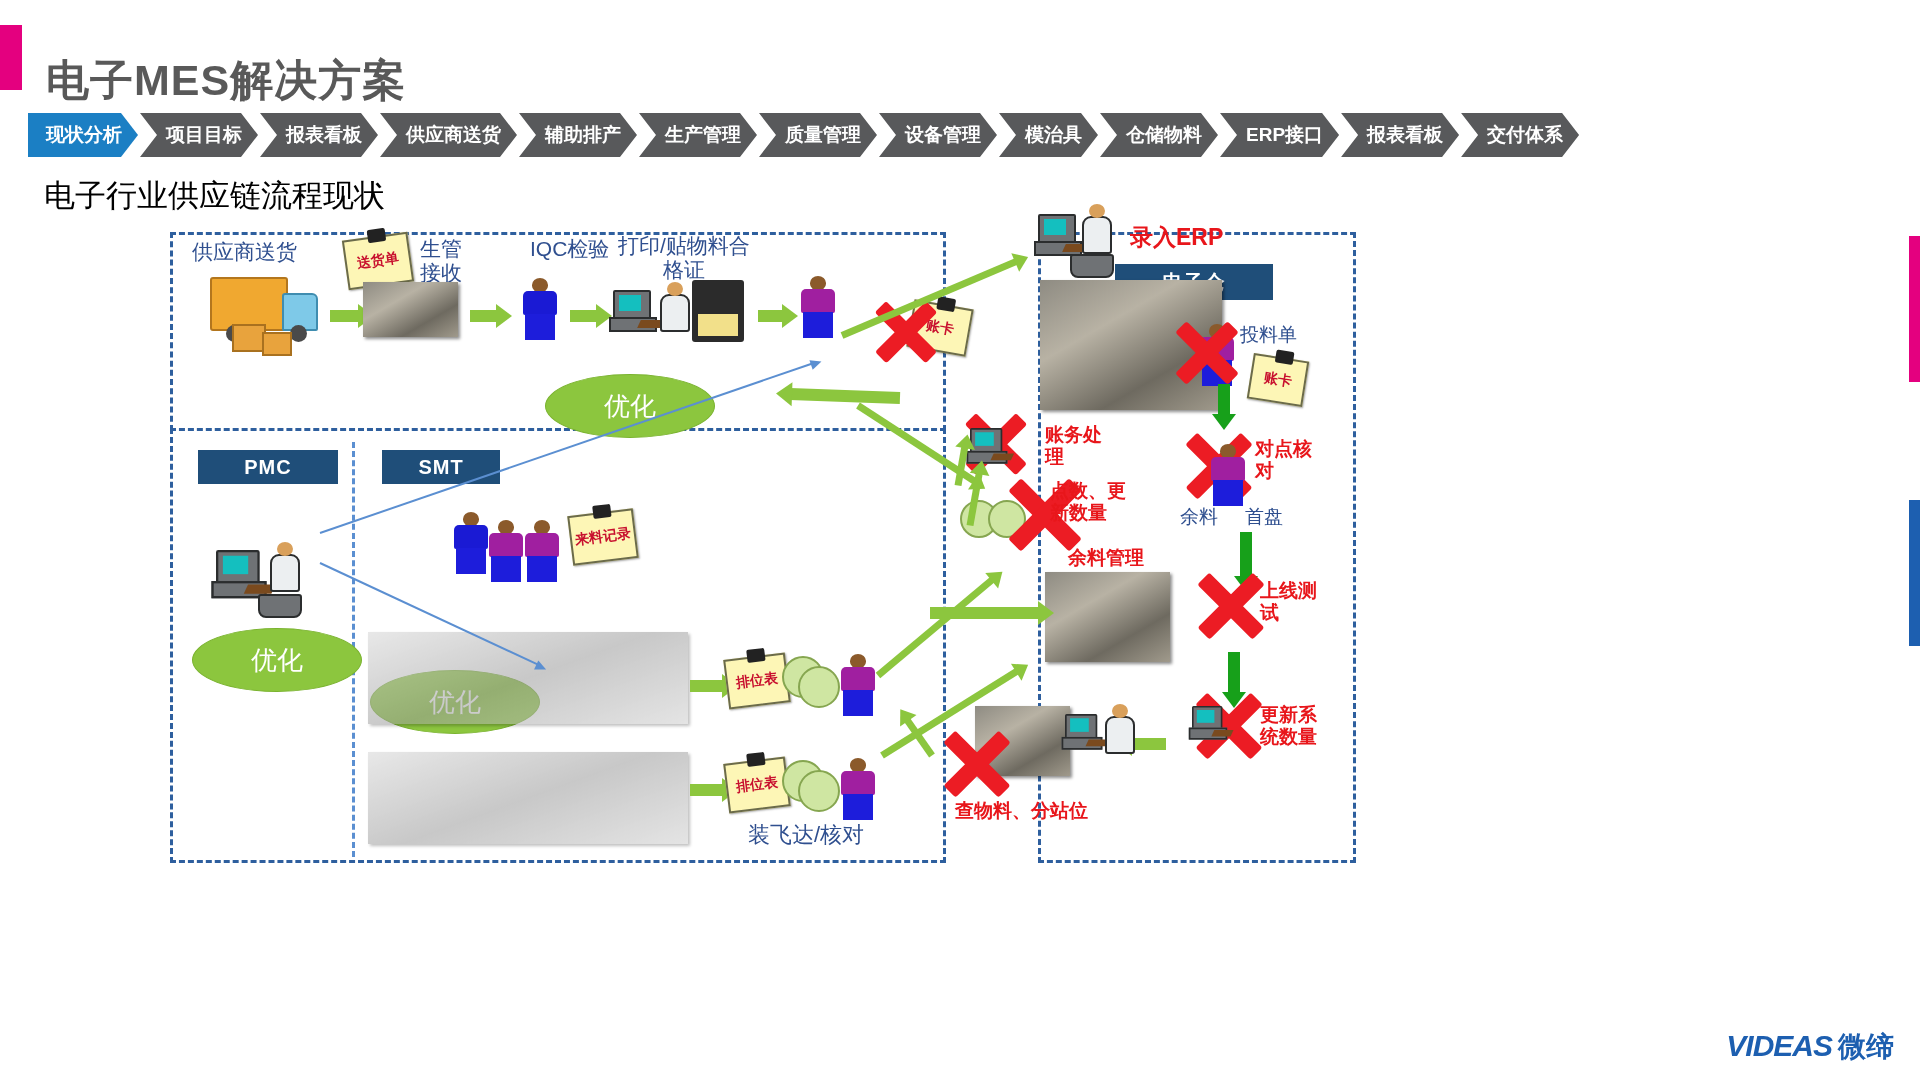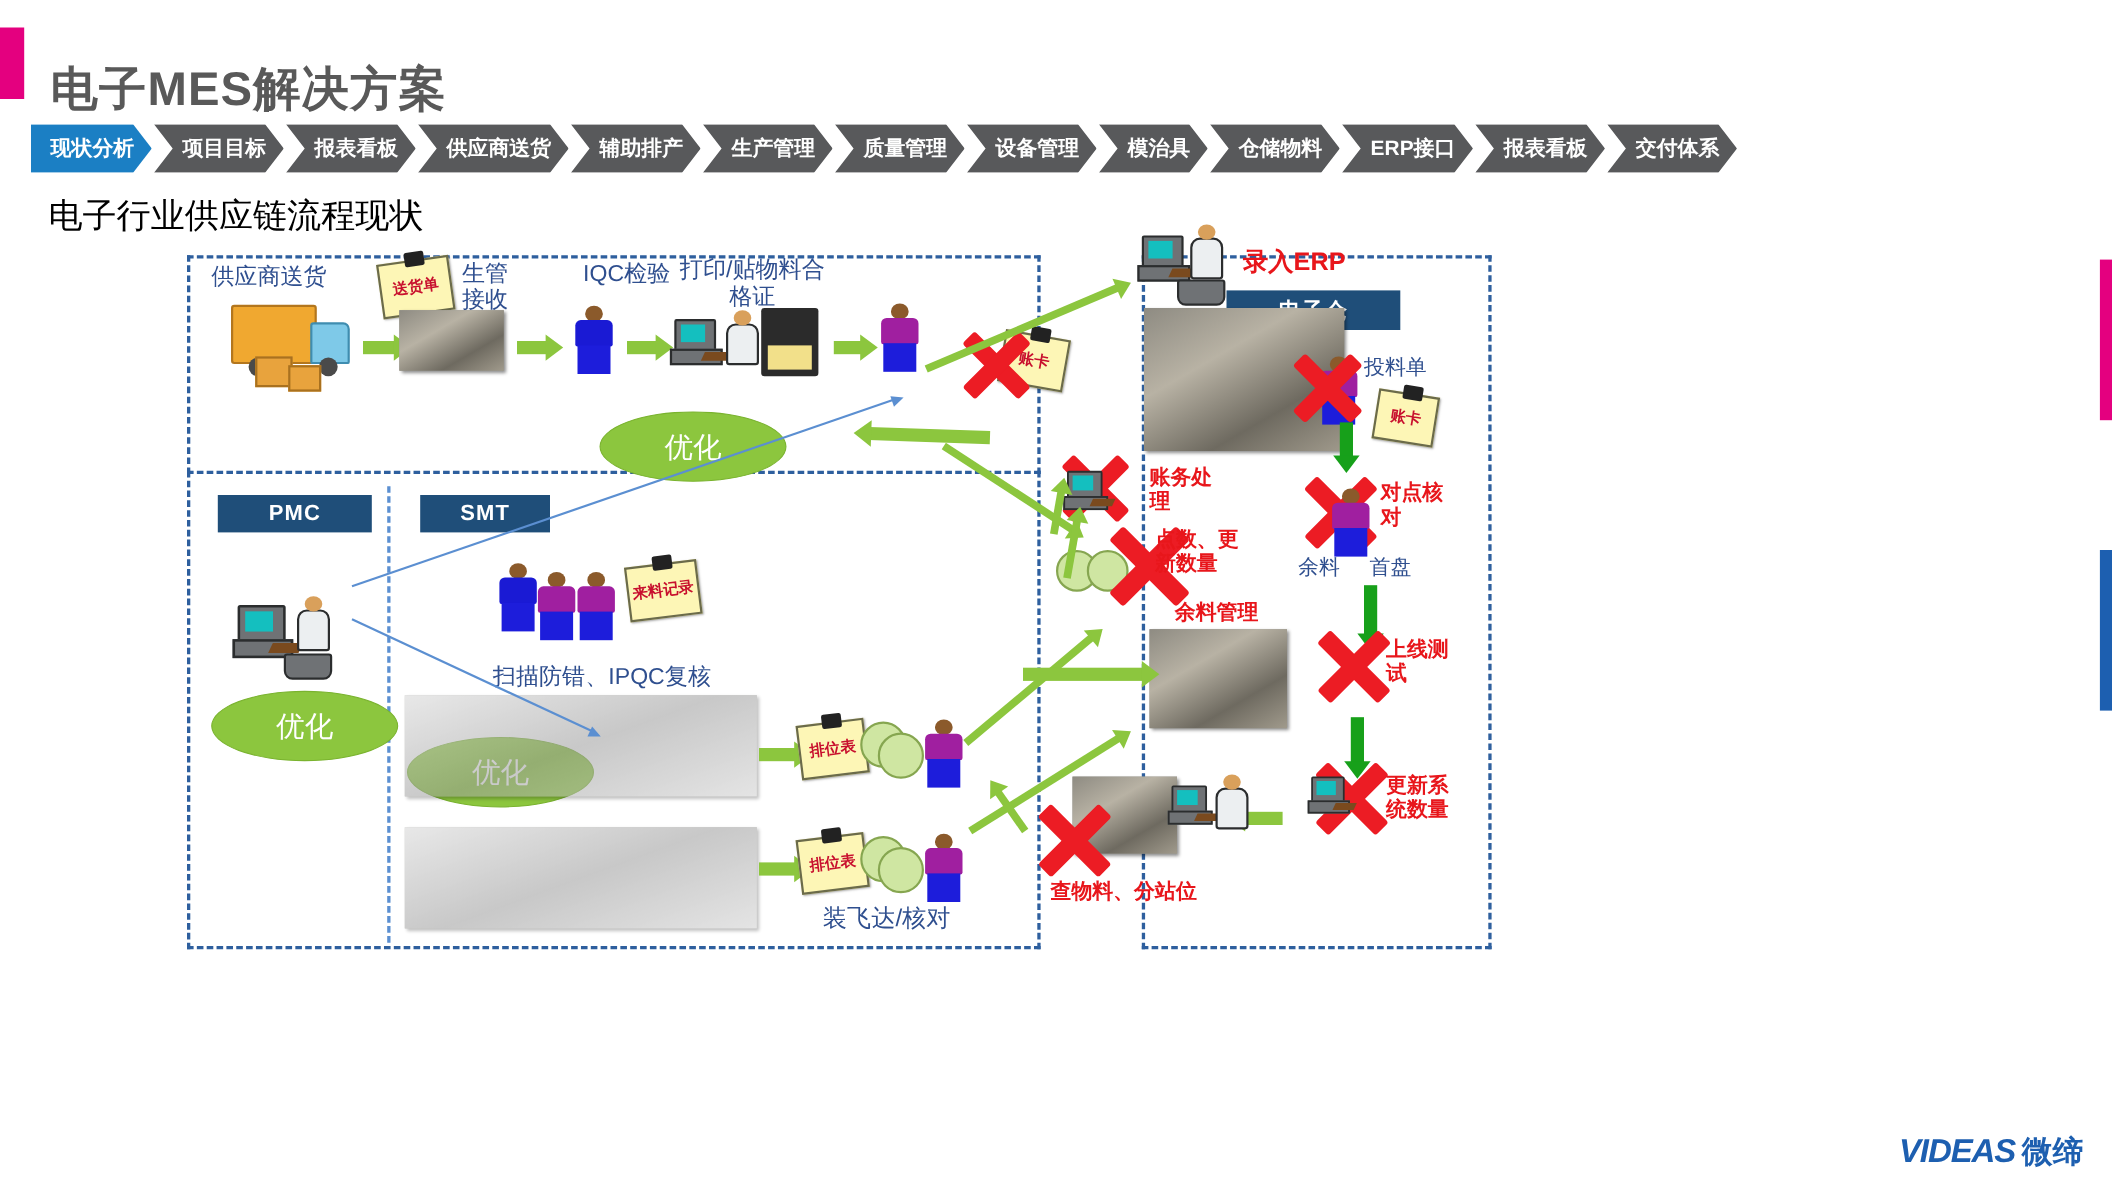--- a/index.html
+++ b/index.html
@@ -366,23 +366,20 @@
   </div>
   <div class="person art" style="left:356px;top:288px;width:32px;height:56px;">
     <div class="head"></div>
       <div class="torso"></div>
       <div class="legs"></div>
   </div>
   <div class="note" style="left:400px;top:280px;width:62px;height:46px;transform:rotate(-7deg);">
     <div class="clip"></div>
     <span>来料记录</span>
   </div>
-  <div class="lbl" style="left:278px;top:348px;font-size:21px;">
-    <span style="color:#2f4f8f;">扫描防错、IPQC复核</span>
-  </div>
 
   <div class="ellipse" style="left:200px;top:438px;width:168px;height:62px;">优化</div>
 
   <div class="photo" style="left:198px;top:400px;width:320px;height:92px;opacity:.55;background-image:linear-gradient(160deg,#d6d6d6,#9c9c9c 50%,#cfcfcf);"></div>
   <div class="photo" style="left:198px;top:520px;width:320px;height:92px;opacity:.55;background-image:linear-gradient(160deg,#d6d6d6,#9c9c9c 50%,#cfcfcf);"></div>
 
   <div class="garrow" style="left:520px;top:448px;width:34px;"></div>
   <div class="note" style="left:556px;top:424px;width:58px;height:46px;transform:rotate(-7deg);">
     <div class="clip"></div>
     <span>排位表</span>

